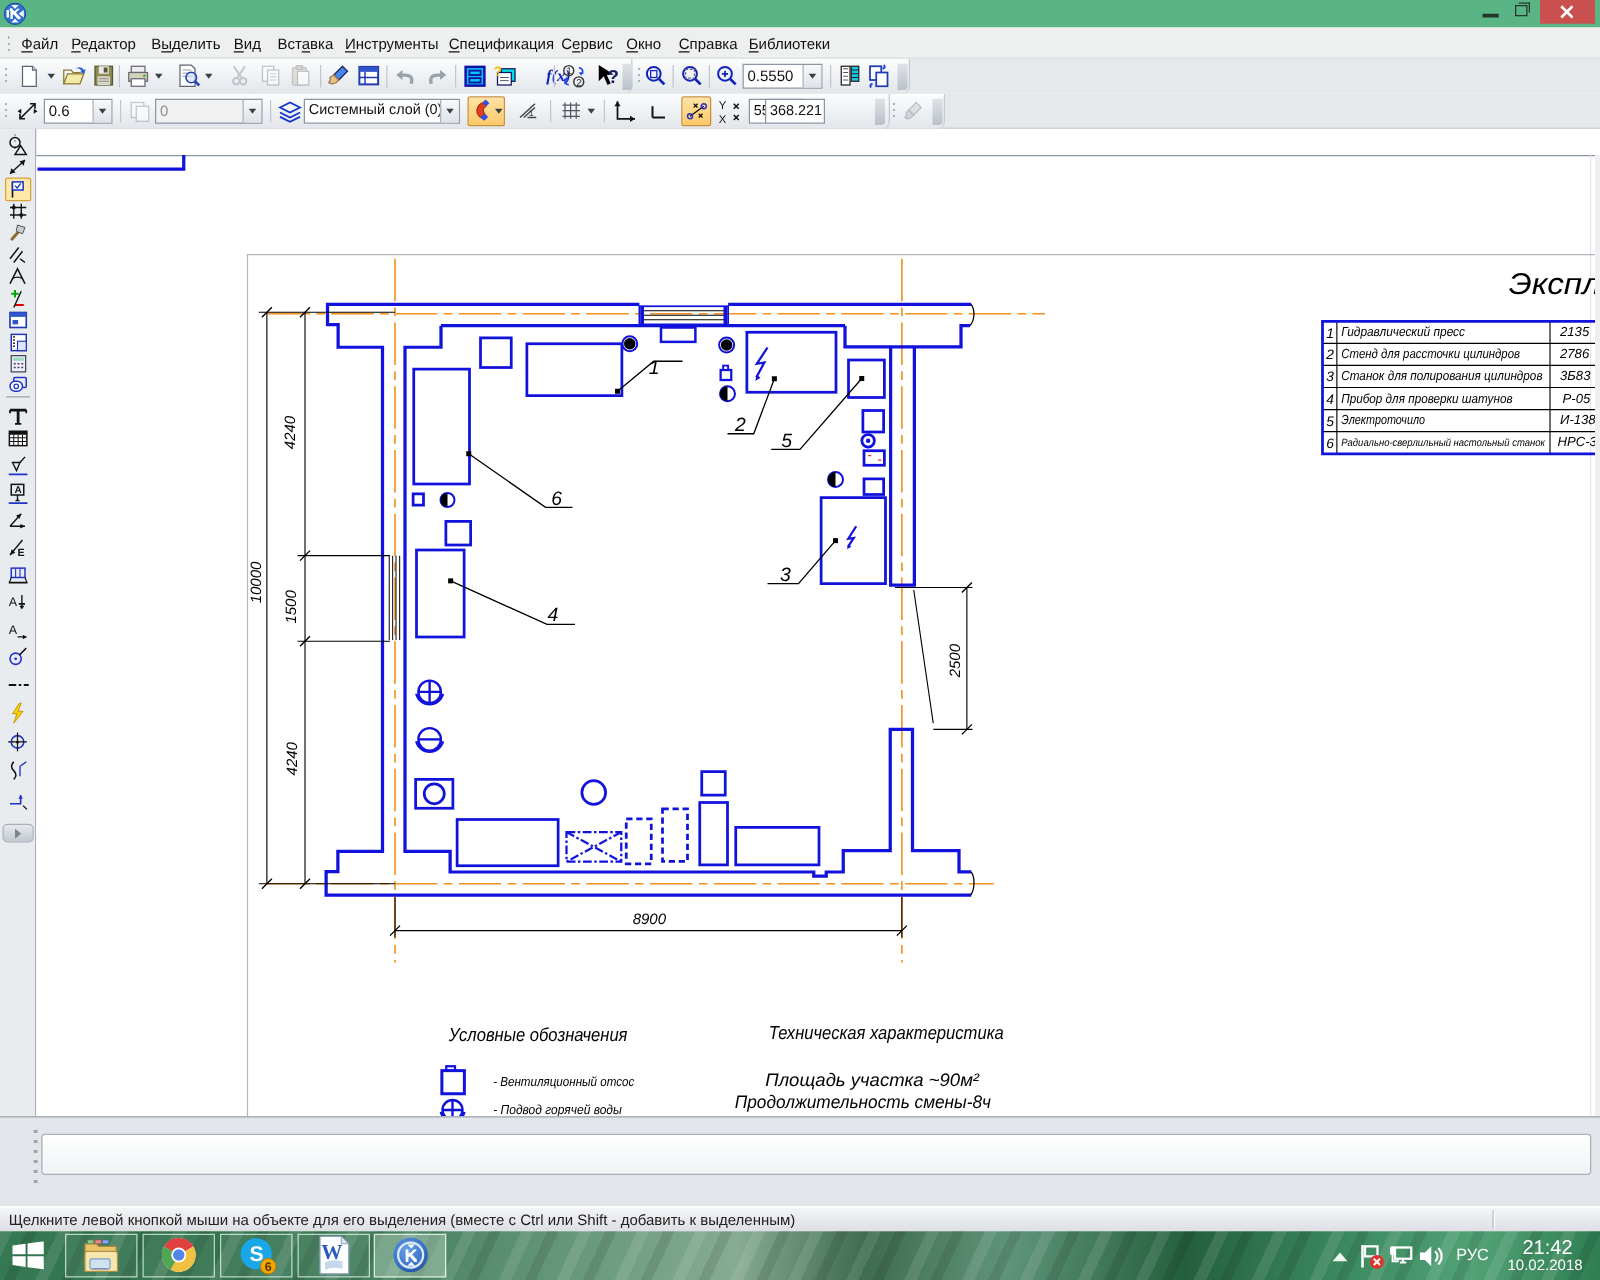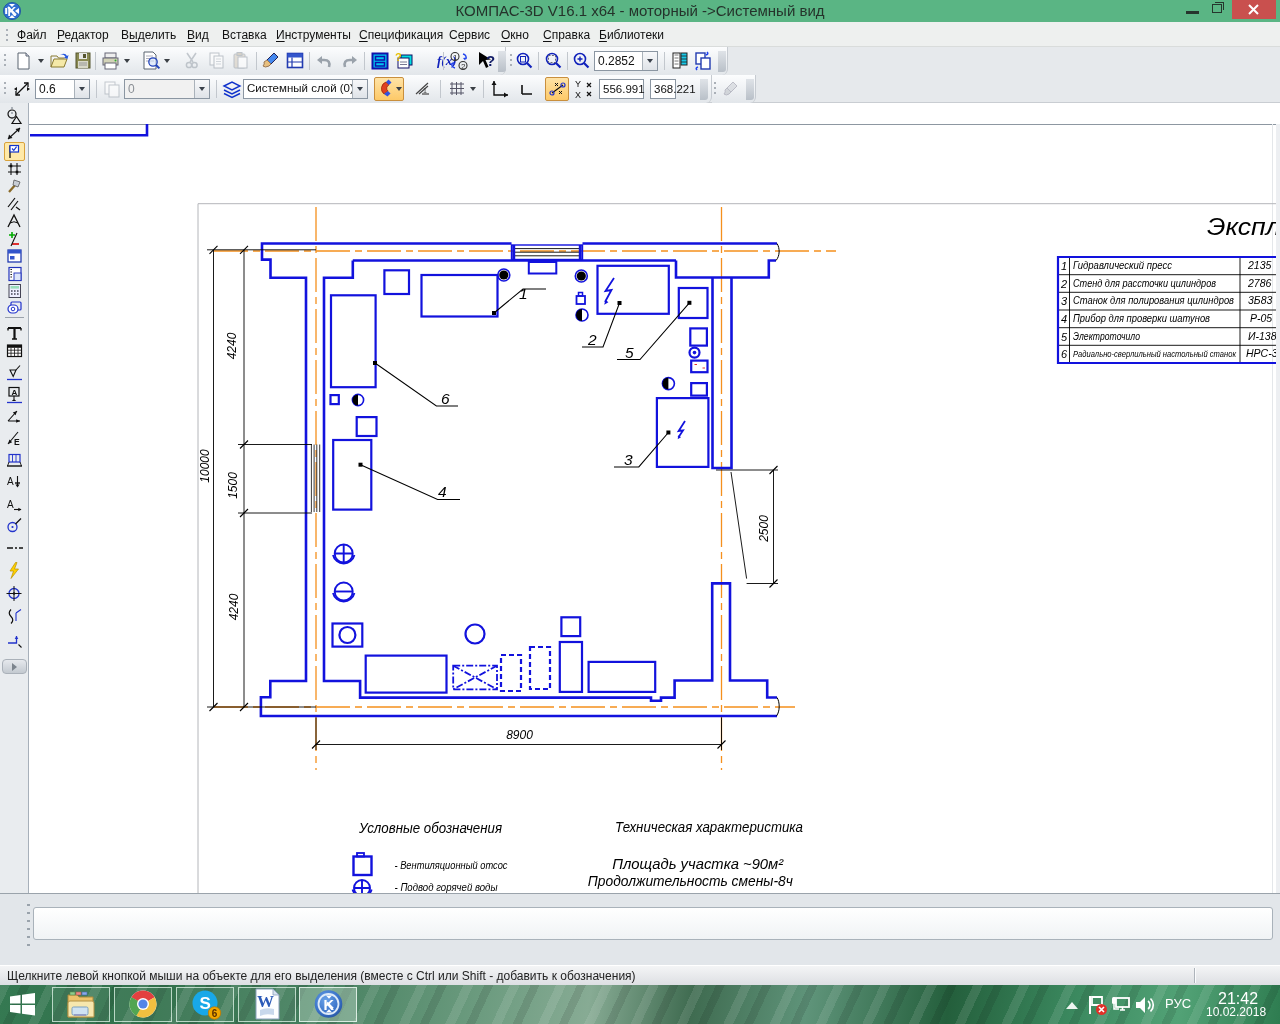--- a/index.html
+++ b/index.html
@@ -56,21 +56,20 @@
    linear-gradient(100deg,#357952 0%,#31704b 12%,#447f5e 24%,#6d9c80 38%,#87ab94 46%,#3f6b50 54%,#5f947a 63%,#245f3c 74%,#3c8a60 84%,#52a276 92%,#2e7c50 100%);
 }
 .tkbox { position:absolute; top:2px; width:58px; height:35px; border:1px solid rgba(225,245,233,0.75); background:rgba(255,255,255,0.07); }
 .tray { color:#fff; position:absolute; font-size:12px; }
 </style>
 </head>
 <body>
 <div id="stage">
 
   <div class="abs" id="titlebar"></div>
-  <div class="abs" id="title-text">КОМПАС-3D V16.1 x64 - моторный -&gt;Системный вид</div>
   <svg class="abs" style="left:3px;top:2px" width="18" height="18" viewBox="0 0 18 18">
     <circle cx="9" cy="9" r="8.6" fill="#2f6fd0"></circle>
     <circle cx="9" cy="9" r="8.6" fill="none" stroke="#1c4fa0" stroke-width="0.8"></circle>
     <text x="4.5" y="13.5" font-size="12" font-weight="bold" fill="#fff" font-family="Liberation Sans">K</text>
     <path d="M6 2 L12 2 L9 5 Z" fill="#fff"></path>
     <path d="M6 16 L12 16 L9 13 Z" fill="#fff"></path>
     <rect x="2.2" y="6" width="2" height="6" fill="#fff"></rect>
     <path d="M12 9 L16 6 L16 12 Z" fill="#fff"></path>
     <line x1="5" y1="5" x2="13" y2="13" stroke="#fff" stroke-width="2"></line>
   </svg>
@@ -252,21 +251,21 @@
         </div>
       <div class="sep" style="left:567px"></div>
       <div class="tbi" style="left:571px">
           <svg width="22" height="22">
             <circle cx="9" cy="9" r="5.5" fill="none" stroke="#1122bb" stroke-width="1.6"></circle>
             <path d="M6.5,9 h5 M9,6.5 v5" stroke="#1122bb" stroke-width="1.4"></path>
             <path d="M13,13 l4.5,4.5" stroke="#1122bb" stroke-width="2.2"></path>
           </svg>
         </div>
       <div class="combo" style="left:594px;width:64px">
-          <span class="txt">0.2852</span>
+          <span class="txt">0.5550</span>
           <span class="btn"></span>
         </div>
       <div class="sep" style="left:664px"></div>
       <div class="tbi" style="left:669px">
           <svg width="22" height="22">
             <rect x="4" y="3" width="7" height="15" fill="#fff" stroke="#222"></rect>
             <path d="M5.5,5 h4 M5.5,8 h4 M5.5,11 h4 M5.5,14 h4" stroke="#555" stroke-width="0.8"></path>
             <rect x="12" y="3" width="6" height="12" fill="#18c8e8" stroke="#222"></rect>
             <path d="M12,6 h6 M12,9 h6 M12,12 h6" stroke="#222" stroke-width="0.8"></path>
           </svg>
@@ -368,21 +367,21 @@
       </div>
       <div class="tbi" style="left:574px">
           <svg width="24" height="22">
             <text x="1" y="9" font-size="9" fill="#111" font-family="Liberation Sans">Y</text>
             <text x="1" y="20" font-size="9" fill="#111" font-family="Liberation Sans">X</text>
             <path d="M13,5 l4,4 m-4,0 l4,-4" stroke="#111" stroke-width="1.2"></path>
             <path d="M13,14 l4,4 m-4,0 l4,-4" stroke="#111" stroke-width="1.2"></path>
           </svg>
         </div>
       <div class="field" style="left:599px;width:45px">556.991</div>
-      <div class="field" style="left:650px;width:26px">368.221</div>
+      <div class="field" style="left:612px;width:48px">368.221</div>
       <div style="position:absolute;left:700px;top:4px;width:8px;height:21px;background:linear-gradient(#dfe3e8,#b9c0c8);border-radius:0 0 3px 0"></div>
       <div class="grip" style="left:714px"></div>
       <div class="tbi" style="left:720px">
           <svg width="22" height="22" opacity="0.5">
             <path d="M13,4 l4,4 l-6,6 l-4,-4 z" fill="#c8ccd2" stroke="#889"></path>
             <path d="M7,10 l4,4 l-2,2 q-3,2 -5,0 q2,-2 1,-4 z" fill="#b8bcc2" stroke="#889"></path>
           </svg>
         </div>
       <div style="position:absolute;left:746px;top:4px;width:8px;height:21px;background:linear-gradient(#dfe3e8,#b9c0c8);border-radius:0 0 3px 0"></div>
     </div>
@@ -755,21 +754,21 @@
       <path d="M352.6,889.5 a9.8,9.8 0 0 0 19,0"></path>
     </g>
   </svg>
 
   <div class="abs" id="botpanel">
     <div id="propbox"></div>
     <div style="position:absolute;left:27px;top:10px;width:3px;height:48px;background:repeating-linear-gradient(#9aa3ac 0 2px,transparent 2px 8px)"></div>
   </div>
   <div class="abs" style="left:1194px;top:968px;width:1px;height:15px;background:#aeb4bb;z-index:5"></div>
   <div class="abs" style="left:1195px;top:968px;width:1px;height:15px;background:#fbfcfd;z-index:5"></div>
-  <div class="abs" id="statusbar">Щелкните левой кнопкой мыши на объекте для его выделения (вместе с Ctrl или Shift - добавить к обозначения)</div>
+  <div class="abs" id="statusbar">Щелкните левой кнопкой мыши на объекте для его выделения (вместе с Ctrl или Shift - добавить к выделенным)</div>
 
   <div class="abs" id="taskbar">
     <svg class="abs" style="left:9px;top:8px" width="27" height="23" viewBox="0 0 27 23">
       <path d="M1,3.4 L11.5,1.9 L11.5,10.4 L1,10.4 Z" fill="#fff"></path>
       <path d="M13,1.7 L26,0 L26,10.4 L13,10.4 Z" fill="#fff"></path>
       <path d="M1,12 L11.5,12 L11.5,20.5 L1,19 Z" fill="#fff"></path>
       <path d="M13,12 L26,12 L26,22.4 L13,20.7 Z" fill="#fff"></path>
     </svg>
     <div class="tkbox" style="left:52px"></div>
     <div class="tkbox" style="left:114px"></div>

